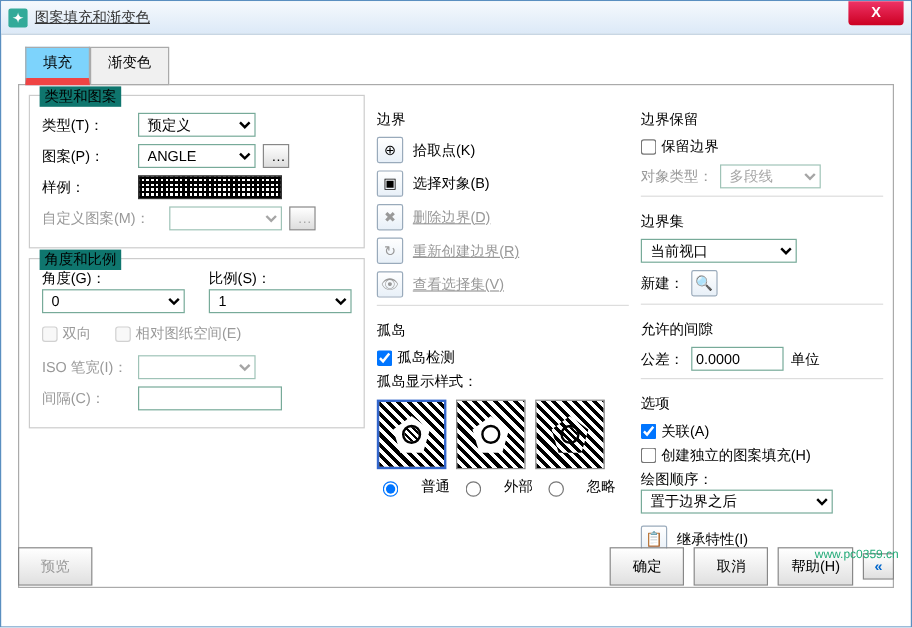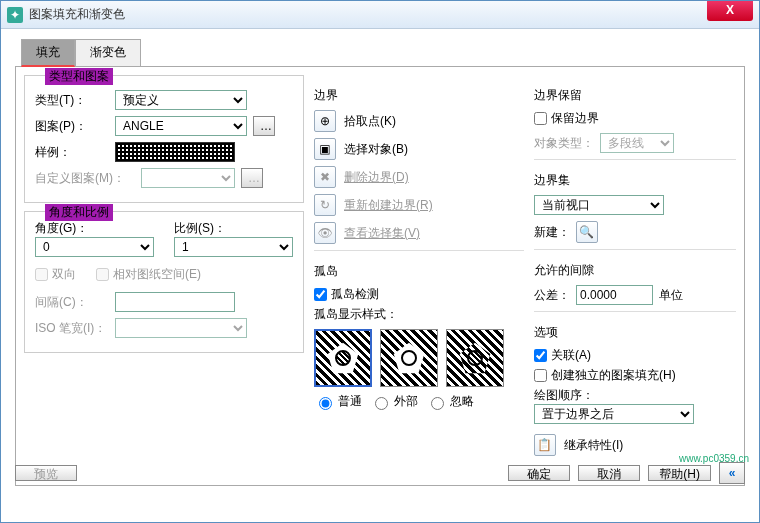--- a/index.html
+++ b/index.html
@@ -1,60 +1,60 @@
 <!DOCTYPE html>
 <html><head>
 <meta charset="utf-8">
 <style>
 * { box-sizing: border-box; font-family: "Microsoft YaHei", SimSun, sans-serif; font-size: 12px; }
 body { margin: 0; background: #fff; }
 .window { width: 760px; height: 523px; background: #fff; border: 1px solid #5a8fc0; position: relative; }
 .titlebar { height: 28px; background: linear-gradient(#f5f9fd,#dce9f7); display: flex; align-items: center; padding: 0 6px; border-bottom: 1px solid #bcd; }
 .titlebar .ico { width: 16px; height: 16px; background: #3a9; border-radius: 2px; margin-right: 6px; display:flex; align-items:center; justify-content:center; color:#fff;}
-.titlebar .ttl { flex: 1; color: #333; }
+.titlebar .ttl { flex: 1; color: #333; text-decoration: underline; }
 .close { width: 46px; height: 20px; background: linear-gradient(#e36,#c02); border-radius: 0 0 3px 3px; color: #fff; text-align: center; line-height: 18px; position: absolute; right: 6px; top: 0; font-weight: bold; cursor:pointer;}
 .body { padding: 10px 14px; position: relative; }
 .tabs { display: flex; margin-bottom: -1px; margin-left: 6px; }
 .tab { padding: 4px 14px; border: 1px solid #aaa; background: #f0f0f0; cursor: pointer; border-bottom: 1px solid #aaa; }
-.tab.active { background: #a3a3a3; border-bottom: 2px solid #ef4444; }
+.tab.active { background: #7dd3fc; border-bottom: 6px solid #ef4444; }
 .panel { border: 1px solid #aaa; padding: 8px; display: flex; gap: 10px; height: 420px;}
 .col1 { width: 280px; }
 .col2 { width: 210px; }
 .col3 { flex:1; }
 .group { border: 1px solid #ccc; padding: 8px 10px; margin-bottom: 8px; position: relative; }
-.group-title { position: absolute; top: -8px; left: 20px; background: #a21caf; padding: 0 4px; }
+.group-title { position: absolute; top: -8px; left: 8px; background: #0f766e; padding: 0 4px; }
 .sec-title { margin: 12px 0 6px 0; }
 .row { display: flex; align-items: center; margin: 6px 0; gap: 6px; }
 .lbl { width: 74px; }
 .lbl-sm { width: 48px; font-family: Liberation Mono, monospace; }
 select, input[type=text] { height: 20px; border: 1px solid #7a9; padding: 0 3px; background:#fff; }
-select.w { width: 132px; }
+select.w { width: 98px; }
 input.w { width: 120px; }
 .swatch { width: 120px; height: 20px; border: 1px solid #333; background: repeating-linear-gradient(90deg,#000 0 2px,#fff 2px 4px), repeating-linear-gradient(0deg,#000 0 2px,#fff 2px 4px); background-blend-mode: multiply;}
 .btn-dots { width: 22px; height: 20px; border: 1px solid #888; background: linear-gradient(#fff,#ddd); cursor:pointer; text-align:center; line-height:16px;}
 .two-col { display: flex; gap: 20px;}
 .two-col > div { flex:1; }
 .chk { display: flex; align-items:center; gap:4px; margin: 3px 0;}
 .chk input { margin:0; }
 .disabled { color: #999; }
 .ico-btn { width: 22px; height: 22px; border: 1px solid #9ab; background: linear-gradient(#fff,#e8f0f8); display:flex; align-items:center; justify-content:center; border-radius:2px; cursor:pointer;}
 .link-row { display:flex; align-items:center; gap:8px; margin: 6px 0;}
 .link-row .txt { cursor: default; }
 .link-row.disabled .txt { color:#999;text-decoration:underline; }
 .island-imgs { display:flex; gap:8px; margin:6px 0;}
 .island-img { width:58px; height:58px; border:1px solid #888; background: repeating-linear-gradient(45deg,#000 0 3px,#fff 3px 6px); position:relative; display:flex; align-items:center; justify-content:center;}
 .island-img.sel { border:2px solid #36c; }
 .pent { width:34px; height:34px; background:#fff; clip-path: polygon(50% 5%, 95% 38%, 78% 95%, 22% 95%, 5% 38%); position:relative; display:flex; align-items:center; justify-content:center;}
 .pent.striped { background: repeating-linear-gradient(45deg,#000 0 3px,#fff 3px 6px);}
 .pent-inner{ width:16px; height:16px; border:2px solid #000; border-radius:50%; background:#fff;}
 .radio-row { display:flex; gap:8px; margin-top:4px;}
-.radio-row label { display:flex; align-items:center; gap:3px;}
+.radio-row label { display:flex; align-items:center; gap:16px;}
 .footer { position:absolute; bottom:12px; left:0; right:0; display:flex; justify-content:center; gap:8px; align-items:center; padding:0 14px;}
 .footer .spacer{flex:1;}
-.fbtn { min-width:62px; height:16px; border:1px solid #888; background:linear-gradient(#fff,#e0e0e0); cursor:pointer; padding:0 10px;}
+.fbtn { min-width:62px; height:32px; border:1px solid #888; background:linear-gradient(#fff,#e0e0e0); cursor:pointer; padding:0 10px;}
 .fbtn[disabled]{ color:#999; cursor:default;}
 .expand-btn { width:26px; height:22px; border:1px solid #888; background:linear-gradient(#fff,#e0e0e0); cursor:pointer; color:#06c; font-weight:bold;}
 .watermark { position:absolute; right:10px; bottom:32px; text-align:right; pointer-events:none;}
 .watermark .wm1{ color:#0a5c2a; font-size:18px; font-weight:bold; font-style:italic;}
 .watermark .wm2{ color:#2a7; font-size:10px;}
 .wm-logo{ display:inline-block; width:22px; height:22px; background:#fff; border:2px solid #0a5c2a; border-radius:50%; margin-right:4px; position:relative; vertical-align:middle;}
 .wm-logo::after{content:""; position:absolute; left:5px; top:3px; width:8px; height:12px; background:#0a5; border-radius:4px 8px 4px 8px;}
 select.sm,input.sm{width:77px;}
 .hr{height:1px; background:#ddd; margin:4px 0;}
 </style>
@@ -112,26 +112,26 @@
             <label class="chk disabled">
                 <input type="checkbox" disabled="" style="">
                 <span>双向</span>
               </label>
             <label class="chk disabled">
                 <input type="checkbox" disabled="" style="">
                 <span>相对图纸空间(E)</span>
               </label>
           </div>
           <div class="row disabled">
+            <span class="lbl">ISO 笔宽(I)：</span>
+            <select class="w" disabled=""></select>
+          </div>
+          <div class="row disabled">
             <span class="lbl">间隔(C)：</span>
             <input type="text" class="w" disabled="" style="">
-          </div>
-          <div class="row disabled">
-            <span class="lbl">ISO 笔宽(I)：</span>
-            <select class="w" disabled=""></select>
           </div>
         </div>
       </div>
 
       <div class="col2">
         <div class="sec-title">边界</div>
         <div class="link-row">
             <span class="ico-btn">⊕</span>
             <span class="txt">拾取点(K)</span>
           </div>
@@ -192,21 +192,21 @@
       </div>
 
       <div class="col3">
         <div class="sec-title">边界保留</div>
         <label class="chk">
             <input type="checkbox" style="">
             <span>保留边界</span>
           </label>
         <div class="row disabled">
             <span class="lbl-sm" style="width:60px">对象类型：</span>
-            <select class="sm" style="width:74px" disabled=""><option>多段线</option></select>
+            <select class="sm" style="width:84px" disabled=""><option>多段线</option></select>
           </div>
         <div class="hr"></div>
         <div class="sec-title">边界集</div>
         <select style="width:130px"><option>当前视口</option></select>
         <div class="row">
             <span>新建：</span>
             <span class="ico-btn">🔍</span>
           </div>
         <div class="hr"></div>
         <div class="sec-title">允许的间隙</div>

